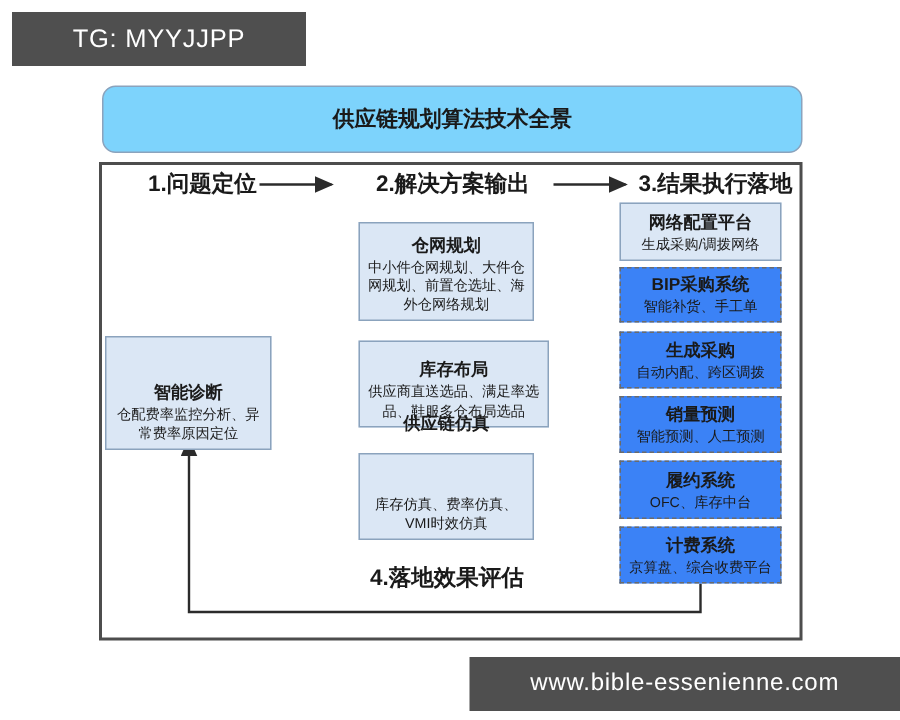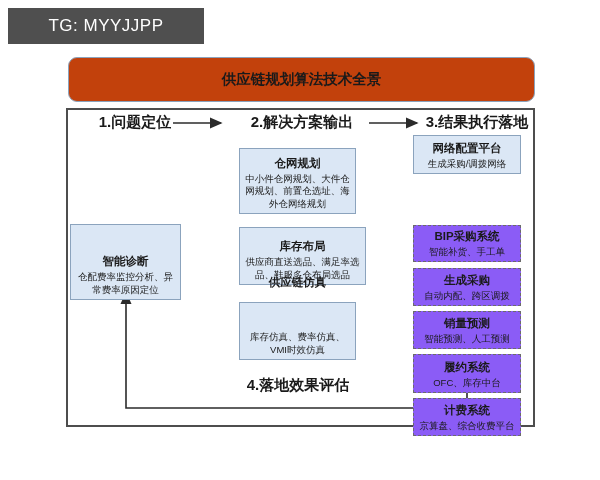--- a/index.html
+++ b/index.html
@@ -7,35 +7,35 @@
     width:600px;height:480px;position:relative;background:#ffffff;
     font-family:"Liberation Sans","DejaVu Sans",sans-serif;
     color:#1a1a1a;overflow:hidden;
   }
   .abs{position:absolute;box-sizing:border-box;}
   .badge{
     background:#4f4f4f;color:#ffffff;display:flex;align-items:center;
     justify-content:center;font-size:17px;letter-spacing:.5px;
   }
   .title-box{
-    background:#c2410c;border:1px solid #8ba3bd;border-radius:9px;
+    background:#7dd3fc;border:1px solid #8ba3bd;border-radius:9px;
     display:flex;align-items:center;justify-content:center;
     font-weight:bold;font-size:14.5px;
   }
   .main-box{
     background:#ffffff;border:2px solid #4d4d4d;
   }
   .step-label{
     font-weight:bold;font-size:15px;text-align:center;white-space:nowrap;
   }
   .box{
     display:flex;flex-direction:column;align-items:center;justify-content:flex-end;
     text-align:center;padding:3px 4px;background:#dbe7f5;border:1px solid #8ba3bd;
   }
-  .box.dashed{background:#8b5cf6;border:1.5px dashed #6b6b6b;margin-top:47px;}
+  .box.dashed{background:#3b82f6;border:1.5px dashed #6b6b6b;}
   .box-title{font-weight:bold;font-size:11.5px;margin-bottom:2px;white-space:nowrap;}
   .box-desc{font-size:9.5px;line-height:1.3;}
   svg.connectors{position:absolute;left:0;top:0;pointer-events:none;}
 </style>
 </head>
 <body>
 
 <div class="abs" style="left:0;top:0;width:600px;height:480px;">
 
   <div class="abs badge" style="left:8px;top:8px;width:196px;height:36px;">TG: MYYJJPP</div>
@@ -96,14 +96,15 @@
   </div>
   <div class="abs box dashed" style="left:413px;top:307px;width:108px;height:39px;">
     <div class="box-title">履约系统</div>
     <div class="box-desc">OFC、库存中台</div>
   </div>
   <div class="abs box dashed" style="left:413px;top:351px;width:108px;height:38px;">
     <div class="box-title">计费系统</div>
     <div class="box-desc">京算盘、综合收费平台</div>
   </div>
 
+  <div class="abs badge" style="left:313px;top:438px;width:287px;height:36px;font-size:16px;">www.bible-essenienne.com</div>
 
 </div>
 
 </body></html>

